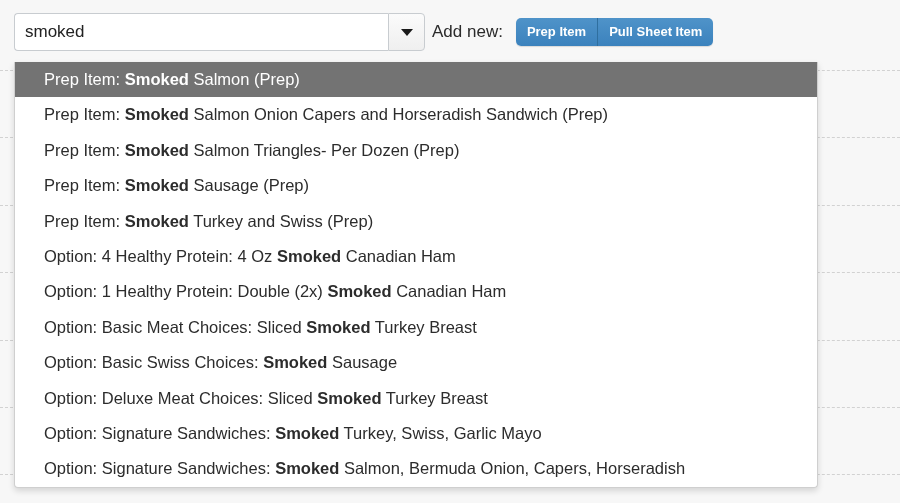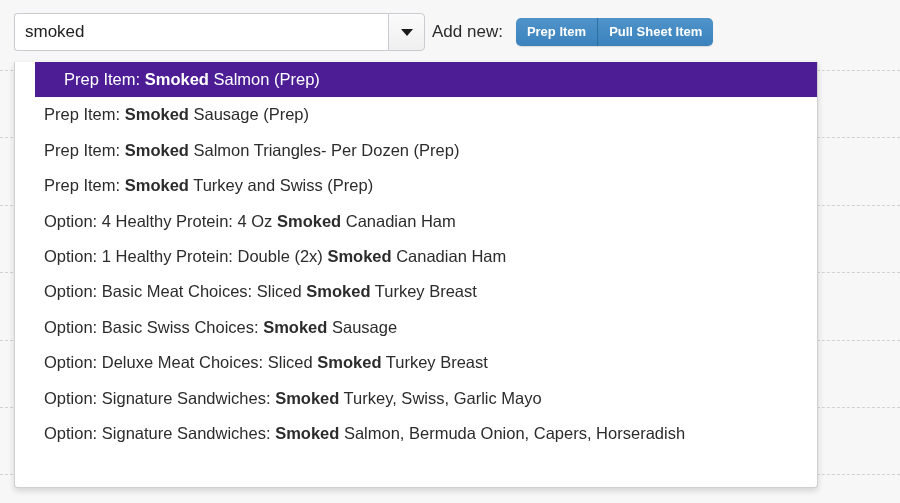--- a/index.html
+++ b/index.html
@@ -142,23 +142,22 @@
     height: 35.4px;
     line-height: 35.4px;
     padding: 0 0 0 29px;
     font-size: 16.5px;
     color: #2c2c2c;
     white-space: nowrap;
     overflow: hidden;
     cursor: pointer;
   }
   .result-row.selected {
-    background: #4c1d95;
+    background: #737373;
     color: #ffffff;
-    margin-left: 20px;
   }
   .result-row b { font-weight: bold; }
 </style>
 </head>
 <body>
 
 <div id="bg-rows">
     <div class="bg-dash" style="top: 70px;"></div>
     <div class="bg-dash" style="top: 137px;"></div>
     <div class="bg-dash" style="top: 205px;"></div>
@@ -182,22 +181,23 @@
     <div id="addnew-buttons">
         <button class="addnew-btn">Prep Item</button>
         <button class="addnew-btn">Pull Sheet Item</button>
       </div>
   </div>
 
 </div>
 
 <div id="results-panel">
     <div class="result-row selected"><span>Prep Item: </span><b>Smoked</b><span> Salmon (Prep)</span></div>
+    <div class="result-row"><span>Prep Item: </span><b>Smoked</b><span> Salmon Onion Capers and Horseradish Sandwich (Prep)</span></div>
+    <div class="result-row"><span>Prep Item: </span><b>Smoked</b><span> Salmon Triangles- Per Dozen (Prep)</span></div>
     <div class="result-row"><span>Prep Item: </span><b>Smoked</b><span> Sausage (Prep)</span></div>
-    <div class="result-row"><span>Prep Item: </span><b>Smoked</b><span> Salmon Triangles- Per Dozen (Prep)</span></div>
     <div class="result-row"><span>Prep Item: </span><b>Smoked</b><span> Turkey and Swiss (Prep)</span></div>
     <div class="result-row"><span>Option: 4 Healthy Protein: 4 Oz </span><b>Smoked</b><span> Canadian Ham</span></div>
     <div class="result-row"><span>Option: 1 Healthy Protein: Double (2x) </span><b>Smoked</b><span> Canadian Ham</span></div>
     <div class="result-row"><span>Option: Basic Meat Choices: Sliced </span><b>Smoked</b><span> Turkey Breast</span></div>
     <div class="result-row"><span>Option: Basic Swiss Choices: </span><b>Smoked</b><span> Sausage</span></div>
     <div class="result-row"><span>Option: Deluxe Meat Choices: Sliced </span><b>Smoked</b><span> Turkey Breast</span></div>
     <div class="result-row"><span>Option: Signature Sandwiches: </span><b>Smoked</b><span> Turkey, Swiss, Garlic Mayo</span></div>
     <div class="result-row"><span>Option: Signature Sandwiches: </span><b>Smoked</b><span> Salmon, Bermuda Onion, Capers, Horseradish</span></div>
   </div>
 

